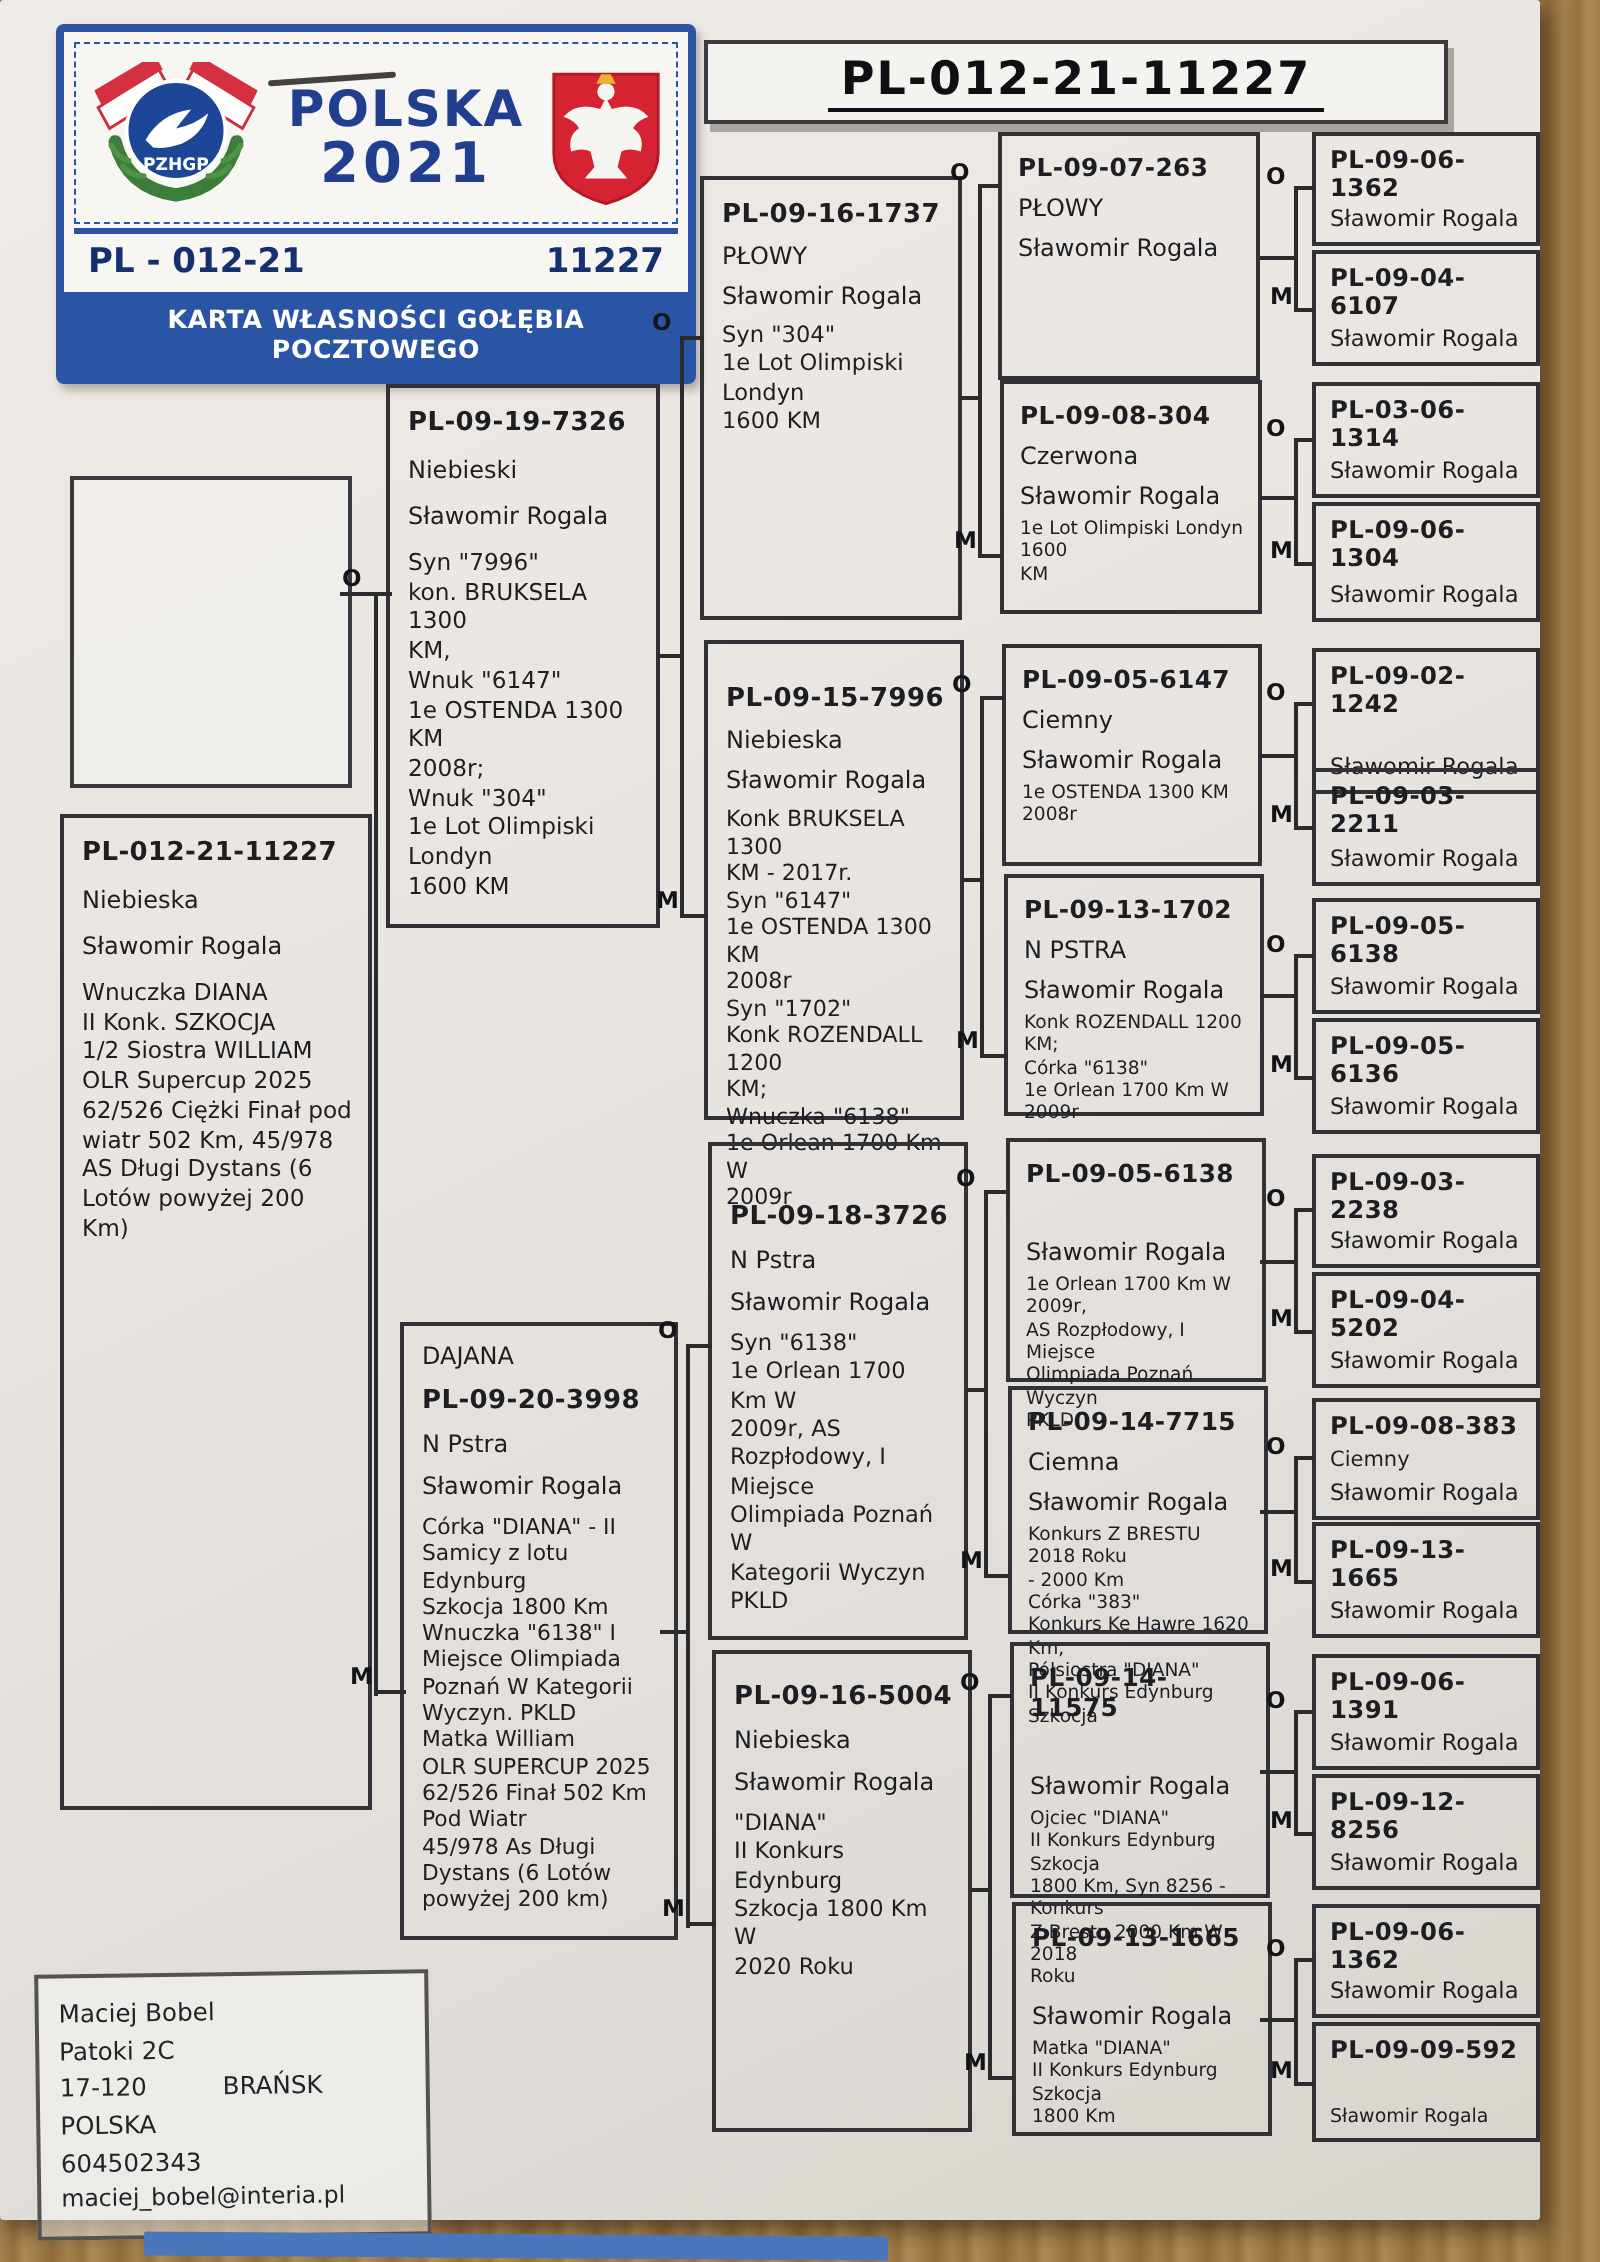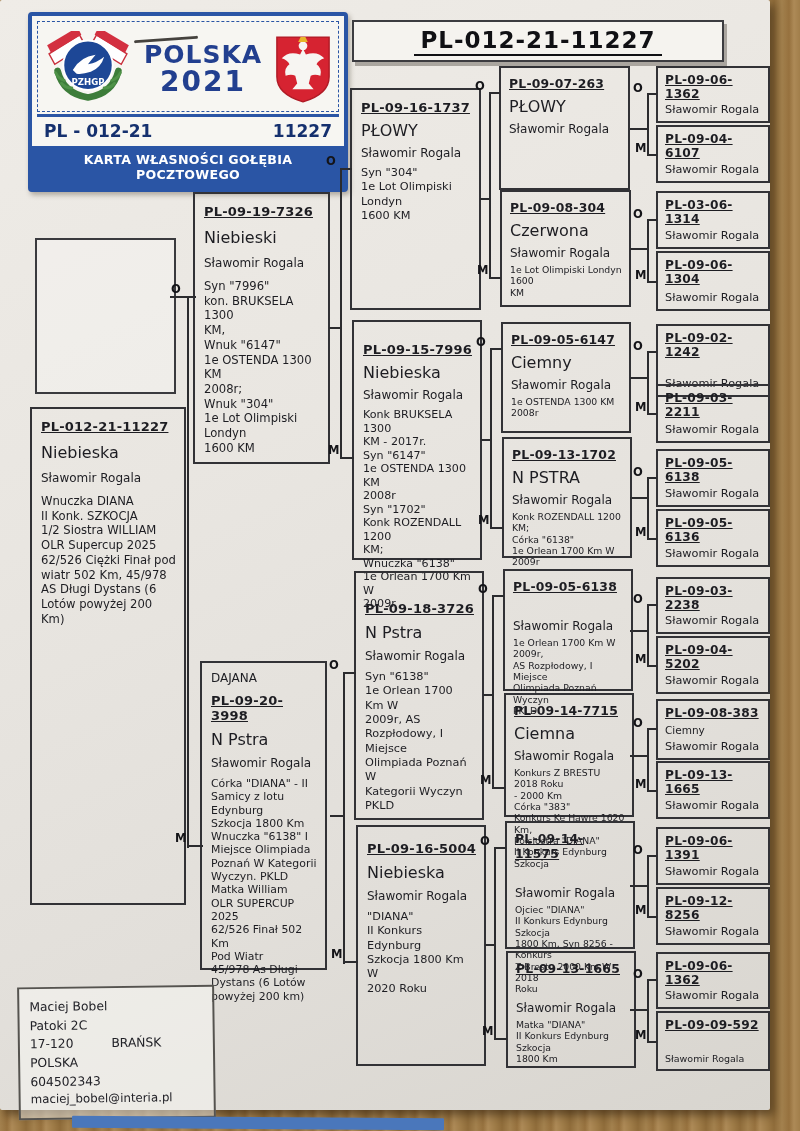--- a/index.html
+++ b/index.html
@@ -12,23 +12,23 @@
   #paper{
     position:absolute;left:0;top:0;width:770px;height:1110px;
     background:linear-gradient(155deg,#efece7 0%,#e9e6e1 38%,#e2dfda 70%,#d8d5cf 100%);
     box-shadow:4px 5px 10px rgba(40,25,10,.55);
     border-radius:2px;
   }
   .pbox{
     position:absolute;border:2px solid #323236;box-sizing:border-box;
     padding:10px 8px 6px 9px;color:#1d1d22;background:transparent;
   }
-  .ring{font-weight:bold;font-size:13px;letter-spacing:.2px;margin-bottom:9px;text-decoration:underline;}
+  .ring{font-weight:bold;font-size:13px;letter-spacing:.2px;margin-bottom:9px;}
   .bname{font-size:12px;margin-bottom:8px;}
-  .bcolor{font-size:16px;margin-bottom:9px;min-height:14px;}
+  .bcolor{font-size:12px;margin-bottom:9px;min-height:14px;}
   .bowner{font-size:12px;margin-bottom:9px;}
   .bstrain{font-size:12px;margin-bottom:20px;}
   .bnotes{font-size:11.6px;line-height:1.27;white-space:pre-line;overflow-wrap:break-word;}
   .pbox.small{padding:8px 7px 5px 8px;}
   .pbox.small .ring{font-size:12.4px;margin-bottom:6px;}
   .pbox.small .bcolor{margin-bottom:6px;min-height:13px;}
   .pbox.small .bowner{margin-bottom:4px;}
   .bfine{font-size:9.3px;line-height:1.22;white-space:pre-line;}
   .bfine:empty{display:none;}
   .gbox{
@@ -147,21 +147,21 @@
 kon. BRUKSELA 1300
 KM,
 Wnuk "6147"
 1e OSTENDA 1300 KM
 2008r;
 Wnuk "304"
 1e Lot Olimpiski Londyn
 1600 KM</div>
   </div>
 
-  <div class="pbox" style="left:200px;top:661px;width:127px;height:309px;padding-top:8px">
+  <div class="pbox" style="left:200px;top:661px;width:139px;height:309px;padding-top:8px">
     <div class="bname">DAJANA</div>
     <div class="ring" style="margin-bottom:7px">PL-09-20-3998</div>
     <div class="bcolor" style="margin-bottom:7px">N Pstra</div>
     <div class="bowner" style="margin-bottom:7px">Sławomir Rogala</div>
     <div class="bnotes" style="font-size:10.9px;line-height:1.22">Córka "DIANA" - II
 Samicy z lotu Edynburg
 Szkocja 1800 Km
 Wnuczka "6138" I
 Miejsce Olimpiada
 Poznań W Kategorii

